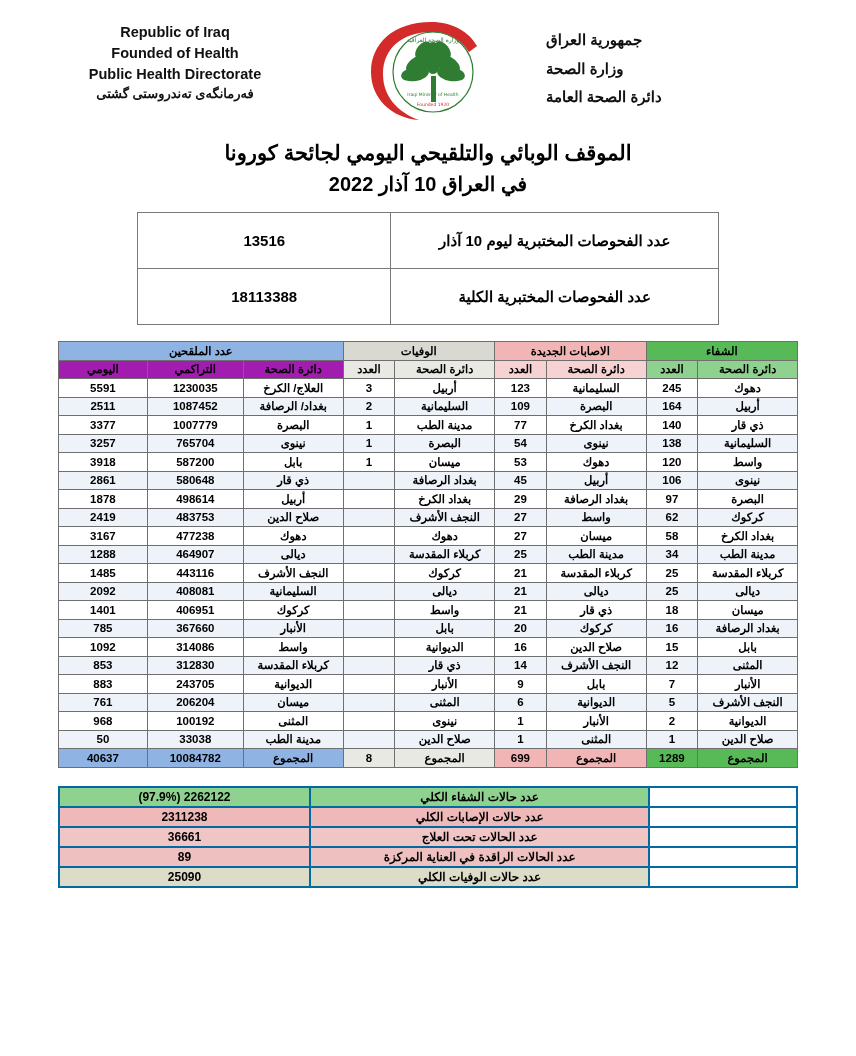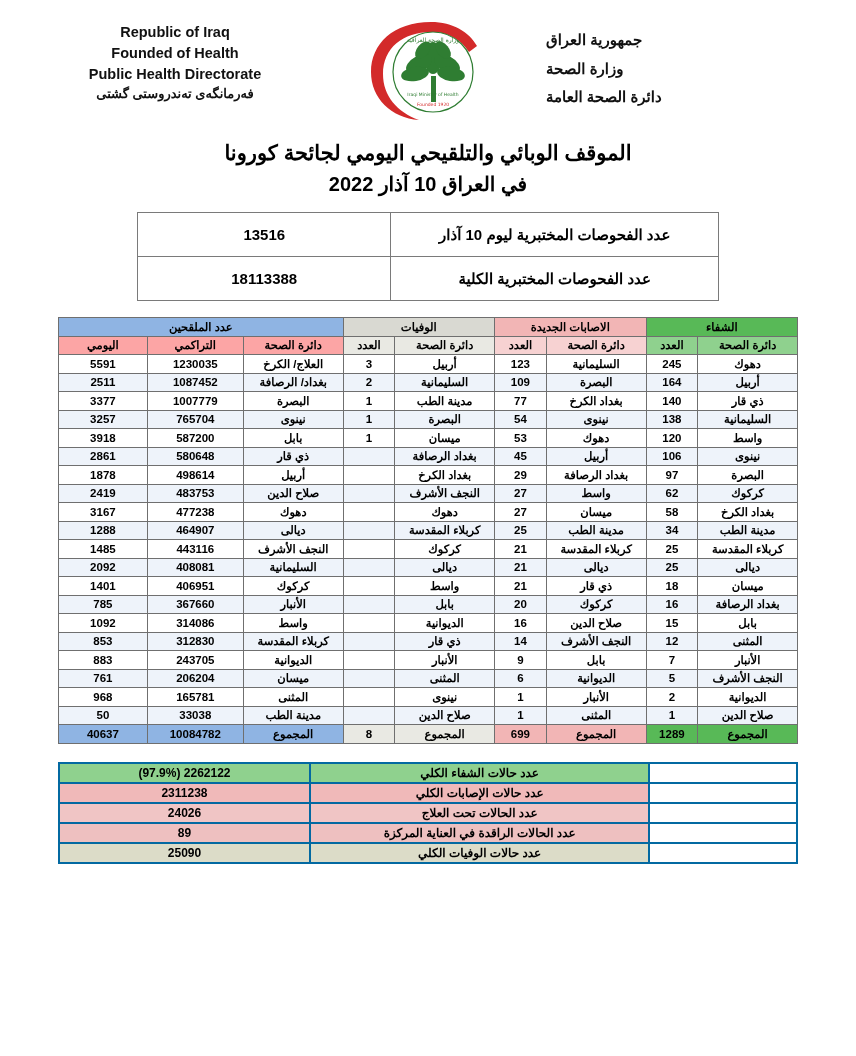--- a/index.html
+++ b/index.html
@@ -87,21 +87,21 @@
     border-collapse: collapse;
     direction: rtl;
     width: 582px;
   }
   .tests-table td {
     border: 1px solid #7a7a7a;
     height: 27px;
     font-size: 15px;
     font-weight: bold;
     text-align: center;
-    padding: 8px 8px;
+    padding: 14px 8px;
   }
   .tests-table td.label {
     width: 330px;
   }
   .tests-table td.value {
     width: 250px;
   }
 
   
   .main-wrap {
@@ -126,21 +126,21 @@
     overflow: hidden;
   }
   .grp-recovered { background: #58b957; color: #000; }
   .grp-new       { background: #f2b5b5; color: #000; }
   .grp-deaths    { background: #d9d9d2; color: #000; }
   .grp-vaccine   { background: #8fb4e3; color: #000; }
 
   .sub-recovered { background: #8fd18e; }
   .sub-new       { background: #f7d2d2; }
   .sub-deaths    { background: #e9e9e3; }
-  .sub-vaccine   { background: #fca5a5; }
+  .sub-vaccine   { background: #a21caf; }
 
   .row-alt td.cell-light { background: #eef3fa; }
   td.cell-light { background: #ffffff; }
 
   .tot-recovered { background: #58b957; }
   .tot-new       { background: #f2b5b5; }
   .tot-deaths    { background: #e9e9e3; }
   .tot-vaccine   { background: #8fb4e3; }
 
   
@@ -468,21 +468,21 @@
             <td class="cell-light">761</td>
           </tr>
           <tr>
             <td class="cell-light">الديوانية</td>
             <td class="cell-light">2</td>
             <td class="cell-light">الأنبار</td>
             <td class="cell-light">1</td>
             <td class="cell-light">نينوى</td>
             <td class="cell-light"></td>
             <td class="cell-light">المثنى</td>
-            <td class="cell-light">165781</td>
+            <td class="cell-light">100192</td>
             <td class="cell-light">968</td>
           </tr>
           <tr class="row-alt">
             <td class="cell-light">صلاح الدين</td>
             <td class="cell-light">1</td>
             <td class="cell-light">المثنى</td>
             <td class="cell-light">1</td>
             <td class="cell-light">صلاح الدين</td>
             <td class="cell-light"></td>
             <td class="cell-light">مدينة الطب</td>
@@ -515,21 +515,21 @@
             <td class="b-value b-green">2262122  (97.9%)</td>
           </tr>
           <tr>
             <td class="b-pad"></td>
             <td class="b-label b-red">عدد حالات الإصابات الكلي</td>
             <td class="b-value b-red">2311238</td>
           </tr>
           <tr>
             <td class="b-pad"></td>
             <td class="b-label b-pink">عدد الحالات تحت العلاج</td>
-            <td class="b-value b-pink">24026</td>
+            <td class="b-value b-pink">36661</td>
           </tr>
           <tr>
             <td class="b-pad"></td>
             <td class="b-label b-rose">عدد الحالات الراقدة في العناية المركزة</td>
             <td class="b-value b-rose">89</td>
           </tr>
           <tr>
             <td class="b-pad"></td>
             <td class="b-label b-beige">عدد حالات الوفيات الكلي</td>
             <td class="b-value b-beige">25090</td>

